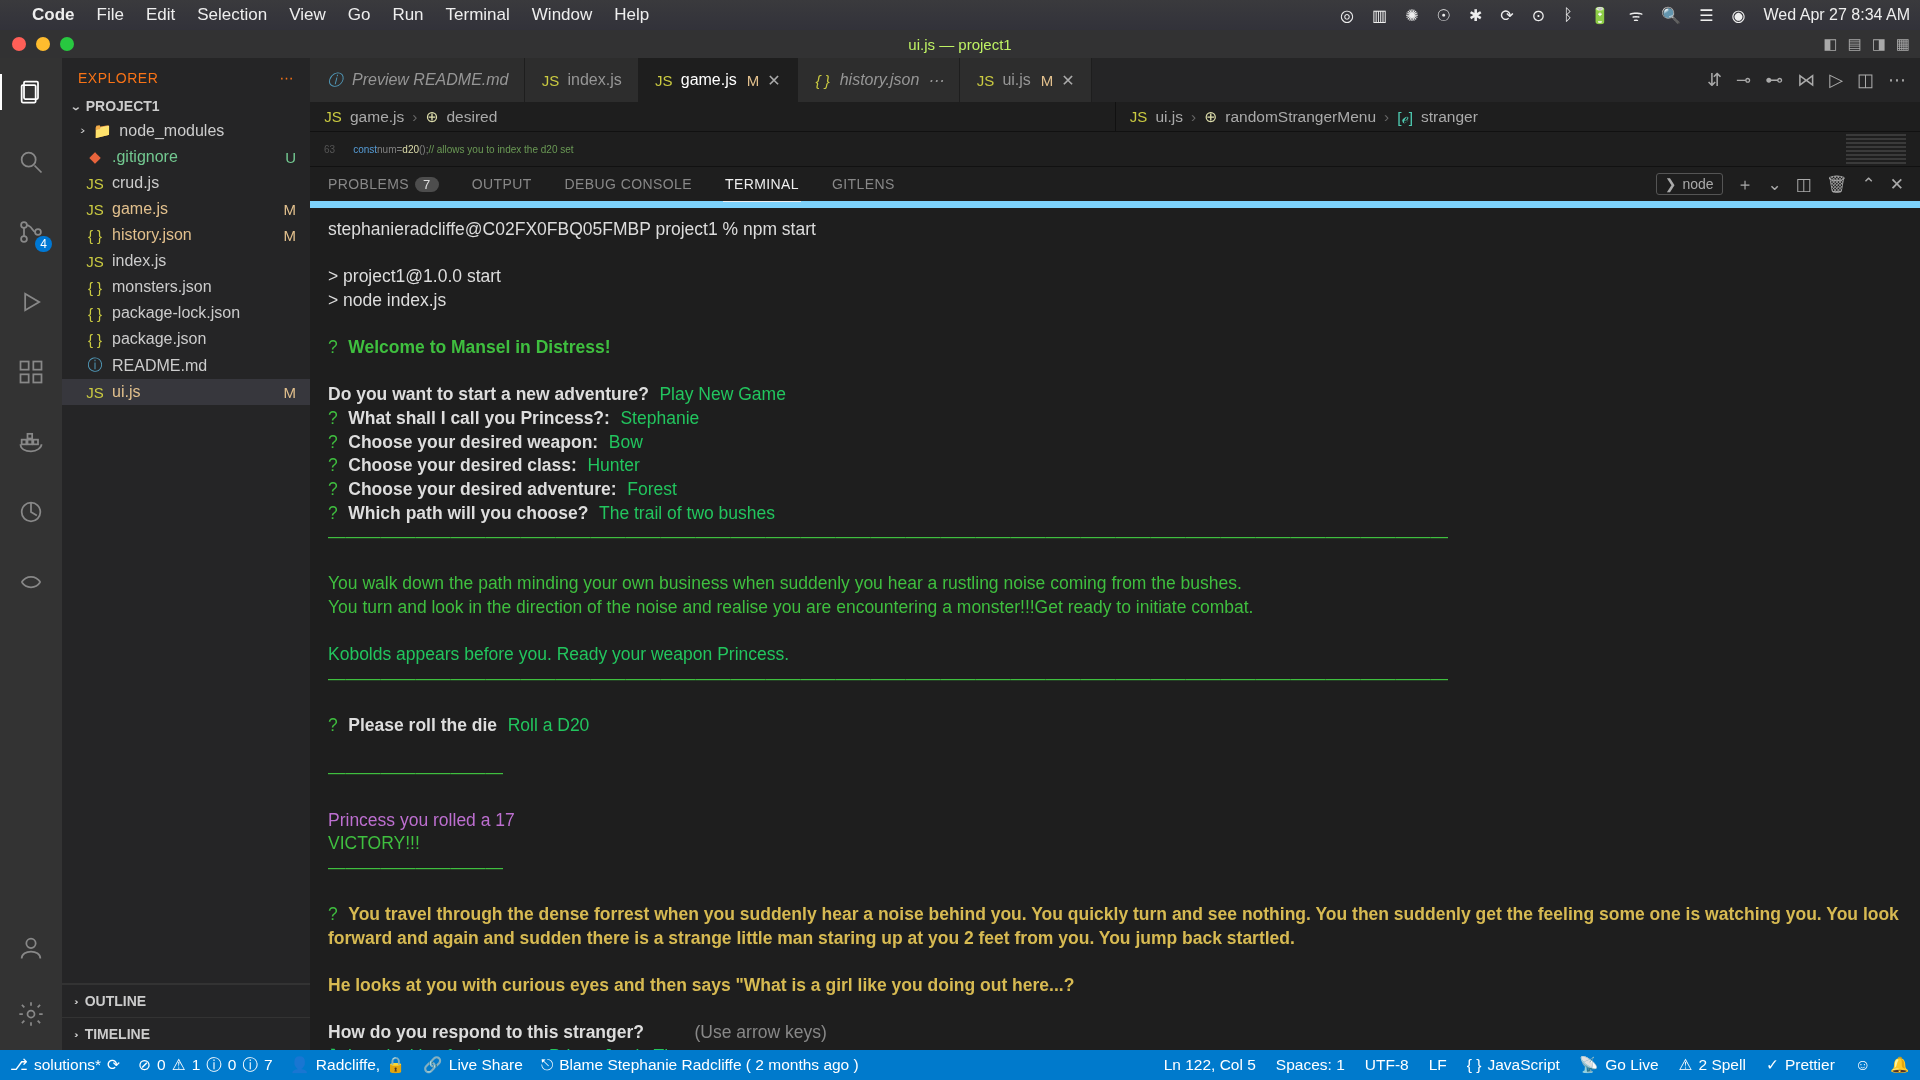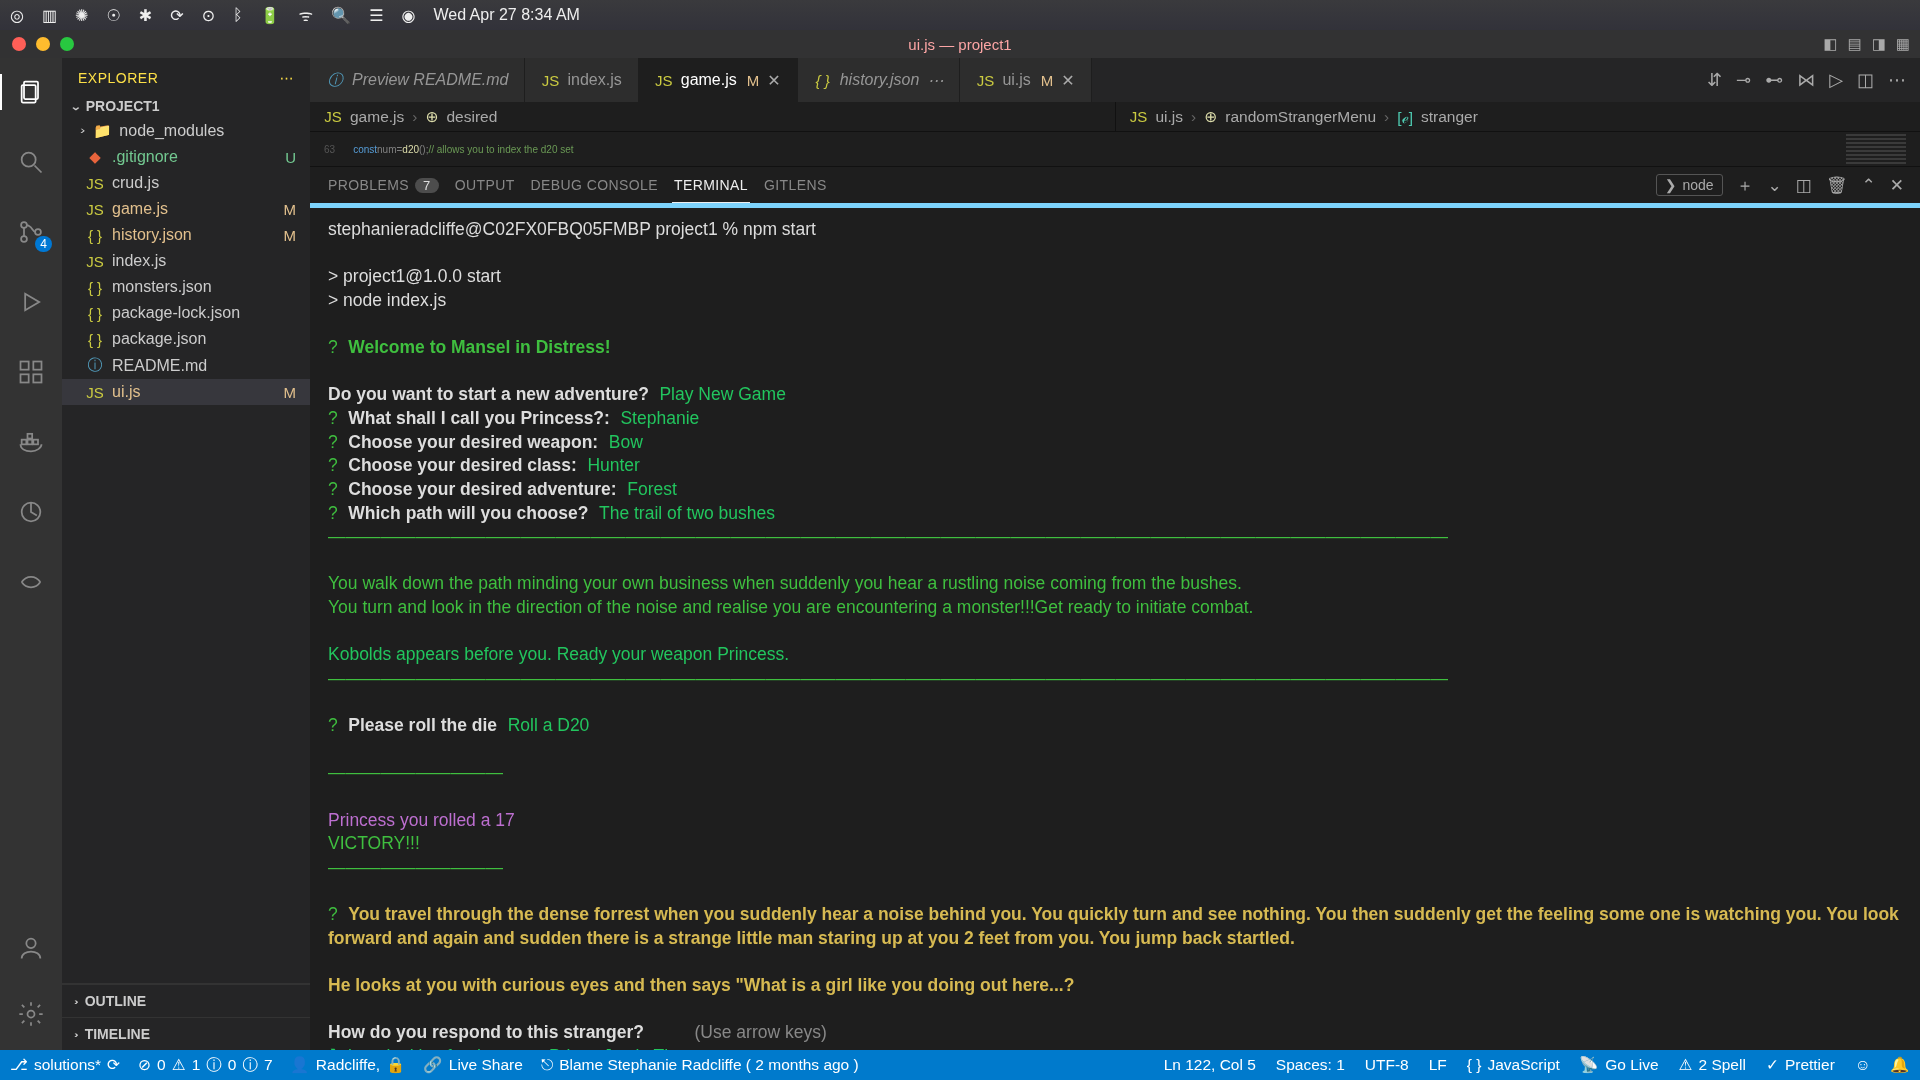--- a/index.html
+++ b/index.html
@@ -10,34 +10,34 @@
 .macos-menubar .left span{cursor:default;}
 .macos-menubar .right{display:flex;align-items:center;gap:18px;font-size:16px;}
 .apple{font-size:18px;}
 
 .titlebar{height:28px;background:#323233;display:flex;align-items:center;position:relative;}
 .traffic{display:flex;gap:10px;padding-left:12px;}
 .traffic span{width:14px;height:14px;border-radius:50%;display:inline-block;}
 .tl-red{background:#ff5f57;}
 .tl-yellow{background:#febc2e;}
 .tl-green{background:#28c840;}
-.titlebar .title{position:absolute;left:50%;transform:translateX(-50%);font-size:15px;color:#fca5a5;}
+.titlebar .title{position:absolute;left:50%;transform:translateX(-50%);font-size:15px;color:#bef264;}
 .titlebar .right-icons{position:absolute;right:10px;display:flex;gap:10px;color:#aaa;font-size:15px;}
 
 .main-row{display:flex;height:calc(100% - 30px - 28px - 30px);}
 
 .activitybar{width:62px;background:#333333;display:flex;flex-direction:column;align-items:center;padding-top:12px;gap:26px;color:#888;font-size:28px;justify-content:flex-start;position:relative;}
 .activitybar .item{width:100%;height:44px;display:flex;align-items:center;justify-content:center;position:relative;}
 .activitybar .item.active{color:#fff;}
 .activitybar .item.active::before{content:"";position:absolute;left:0;top:4px;bottom:4px;width:2px;background:#fff;}
 .activitybar .badge{position:absolute;bottom:2px;right:10px;background:#0078d4;color:#fff;font-size:12px;padding:0 5px;border-radius:10px;line-height:16px;}
 .activitybar .bottom{margin-top:auto;display:flex;flex-direction:column;align-items:center;gap:22px;padding-bottom:14px;}
 
 .sidebar{width:248px;background:#252526;display:flex;flex-direction:column;font-size:16px;}
-.sidebar-header{display:flex;align-items:center;justify-content:space-between;padding:12px 16px 8px;font-size:14px;letter-spacing:.5px;color:#fde047;}
+.sidebar-header{display:flex;align-items:center;justify-content:space-between;padding:12px 16px 8px;font-size:14px;letter-spacing:.5px;color:#f97316;}
 .sidebar-section{padding:0;}
 .sidebar-section .section-title{display:flex;align-items:center;gap:4px;padding:4px 8px;font-weight:700;font-size:14px;color:#ccc;}
 .file-list{display:flex;flex-direction:column;}
 .file-item{display:flex;align-items:center;padding:4px 8px 4px 24px;gap:8px;font-size:16px;color:#ccc;position:relative;}
 .file-item.selected{background:#37373d;}
 .file-item .status{position:absolute;right:14px;font-size:15px;}
 .status.m{color:#e2c08d;}
 .status.u{color:#73c991;}
 .file-ico{width:18px;text-align:center;font-size:15px;}
 .ico-js{color:#cbcb41;}
@@ -67,21 +67,21 @@
 .code-preview-row .cp{flex:1;padding:0 14px;display:flex;align-items:center;font-family:Menlo,Consolas,monospace;font-size:10px;color:#808080;overflow:hidden;white-space:nowrap;}
 .code-preview-row .cp + .cp{border-left:1px solid #111;}
 .cp .ln{color:#555;margin-right:18px;}
 .cp .kw{color:#569cd6;}
 .cp .fn{color:#dcdcaa;}
 .cp .str{color:#ce9178;}
 .cp .cm{color:#6a9955;}
 .minimap{width:60px;height:30px;background:repeating-linear-gradient(180deg,#3a3a3a 0 2px,#1e1e1e 2px 4px);margin-left:auto;}
 
 .panel{flex:1;display:flex;flex-direction:column;background:#1e1e1e;min-height:0;}
-.panel-tabs{height:42px;display:flex;align-items:center;padding:0 16px;gap:12px;border-top:1px solid #111;border-bottom:5px solid #7dd3fc;}
+.panel-tabs{height:42px;display:flex;align-items:center;padding:0 16px;gap:29px;border-top:1px solid #111;border-bottom:7px solid #7dd3fc;}
 .panel-tabs .pt{font-size:14px;letter-spacing:.4px;color:#888;padding:10px 2px;position:relative;}
 .panel-tabs .pt.active{color:#eee;}
 .panel-tabs .pt.active::after{content:"";position:absolute;bottom:0;left:0;right:0;height:1.5px;background:#eee;}
 .panel-tabs .count{background:#4d4d4d;color:#ddd;border-radius:10px;padding:0 8px;font-size:13px;margin-left:6px;}
 .panel-tabs .ptactions{margin-left:auto;display:flex;align-items:center;gap:14px;color:#aaa;font-size:17px;}
 .panel-tabs .ptactions .node-pill{border:1px solid #555;border-radius:3px;padding:2px 8px;font-size:14px;display:flex;align-items:center;gap:6px;}
 
 .terminal{flex:1;overflow:hidden;padding:10px 18px;font-family:Menlo,Consolas,monospace;font-size:17.5px;line-height:1.35;white-space:pre-wrap;color:#ddd;}
 .tc-green{color:#3fbf3f;}
 .tc-greenb{color:#3fbf3f;font-weight:700;}
@@ -95,20 +95,33 @@
 .statusbar{height:30px;background:#007acc;color:#fff;display:flex;align-items:center;font-size:15.5px;padding:0 10px;gap:18px;}
 .statusbar .sb{display:flex;align-items:center;gap:6px;}
 .statusbar .right{margin-left:auto;display:flex;align-items:center;gap:20px;}
 .caret{display:inline-block;transform:scaleY(.7);}
 svg{display:block;}
 </style>
 </head>
 <body>
 
 <div class="macos-menubar">
+  <div class="left">
+    <span class="apple"></span>
+    <span style="font-weight:600">Code</span>
+    <span>File</span>
+    <span>Edit</span>
+    <span>Selection</span>
+    <span>View</span>
+    <span>Go</span>
+    <span>Run</span>
+    <span>Terminal</span>
+    <span>Window</span>
+    <span>Help</span>
+  </div>
   <div class="right">
     <span>◎</span>
     <span>▥</span>
     <span>✺</span>
     <span>☉</span>
     <span>✱</span>
     <span>⟳</span>
     <span>⊙</span>
     <span>ᛒ</span>
     <span>🔋</span>

